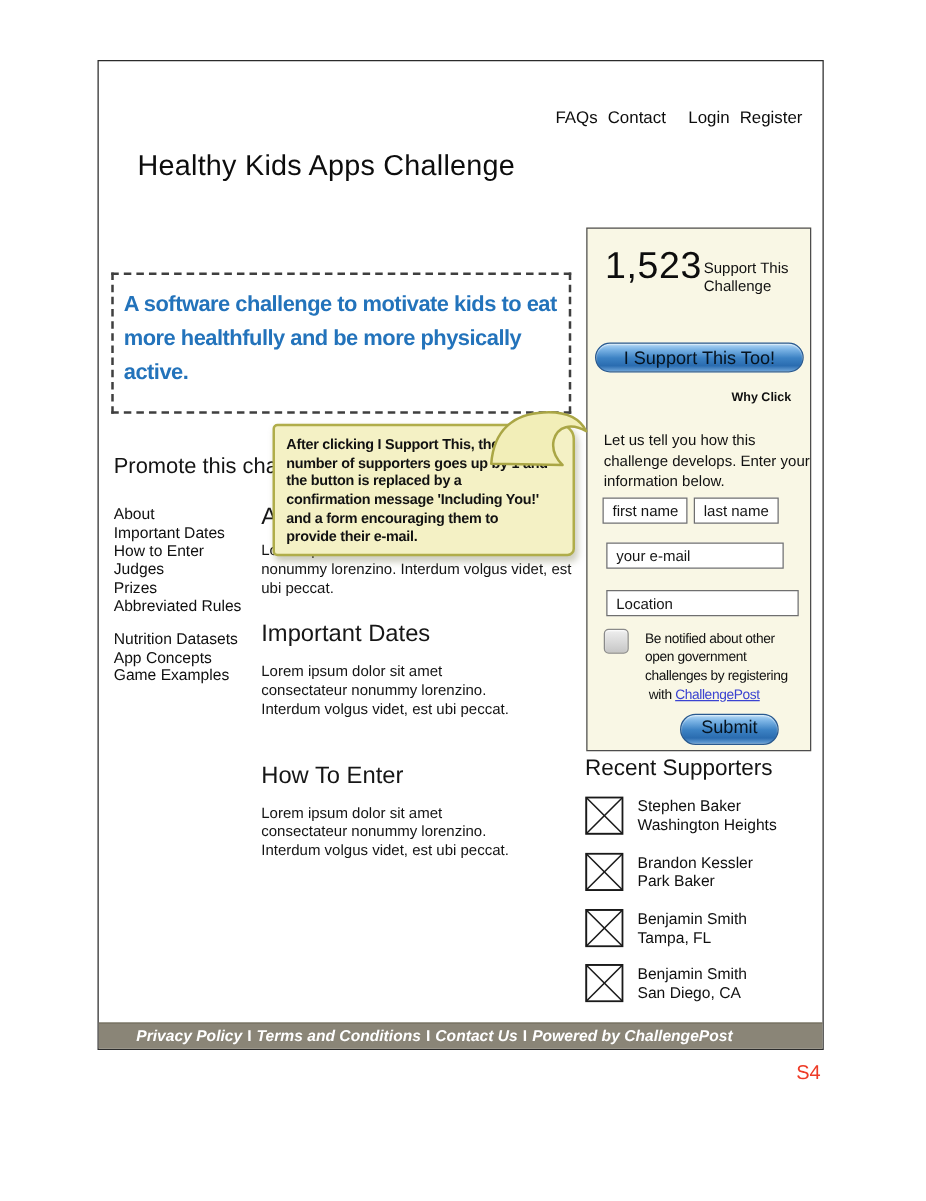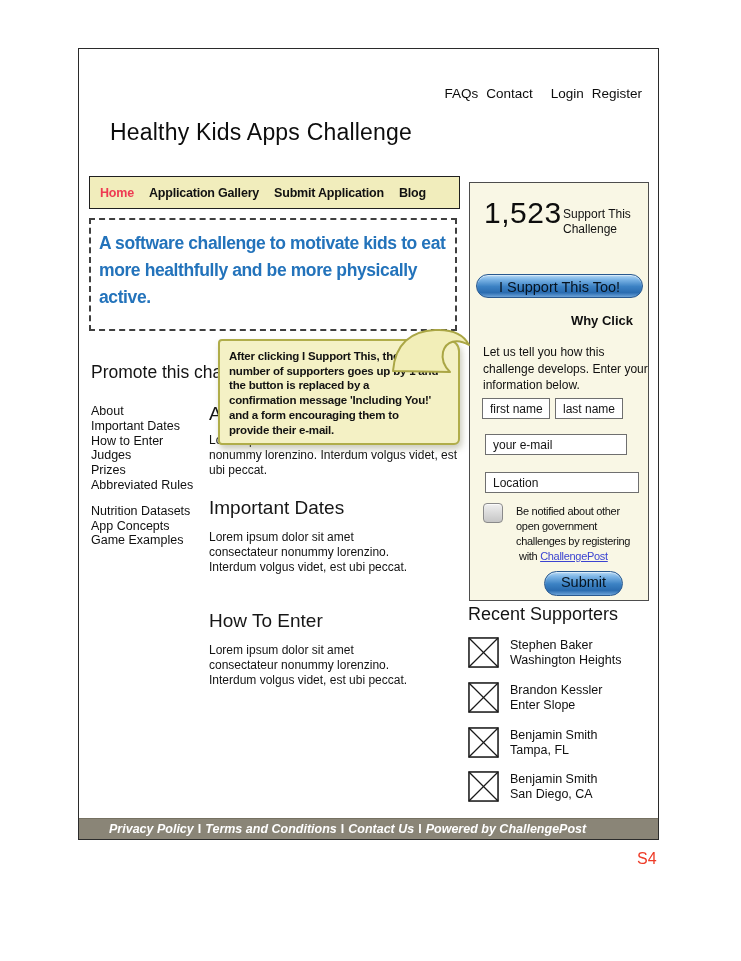--- a/index.html
+++ b/index.html
@@ -64,21 +64,21 @@
   .count{position:absolute;left:14px;top:13px;font-size:30px;color:#0d0d0d;letter-spacing:.5px;}
   .count-label{position:absolute;left:93px;top:24px;font-size:12px;line-height:15px;color:#111;}
   .glossy-btn{
     position:absolute;box-sizing:border-box;border:1.5px solid #29598f;border-radius:14px;
     background:linear-gradient(180deg,#b6d9f5 0%,#7db5e6 20%,#3c82c4 52%,#2a6cb0 80%,#6ca3d8 100%);
     color:#06131f;text-align:center;cursor:pointer;
     box-shadow:inset 0 1px 1px rgba(255,255,255,.55);
     font-family:"Liberation Sans",sans-serif;
   }
   .support-btn{left:6px;top:91px;width:167px;height:24px;font-size:14.5px;line-height:25px;}
-  .why-click{position:absolute;right:15px;top:130px;font-size:13px;font-weight:700;color:#101010;cursor:pointer;}
+  .why-click{position:absolute;right:15px;top:130px;font-size:10px;font-weight:700;color:#101010;cursor:pointer;}
   .intro{position:absolute;left:13px;top:161px;width:165px;font-size:12px;line-height:16.5px;color:#101010;}
   .wf-input{
     position:absolute;box-sizing:border-box;height:21px;background:#fff;border:1px solid #6f6f6f;
     font-family:"Liberation Sans",sans-serif;font-size:12px;color:#111;padding:0 0 0 7px;
   }
   .wf-input::placeholder{color:#141414;opacity:1;}
   .fn-input{left:12px;top:215px;width:68px;}
   .ln-input{left:85px;top:215px;width:68px;}
   .email-input{left:15px;top:251px;width:142px;}
   .loc-input{left:15px;top:289px;width:154px;}
@@ -116,26 +116,20 @@
     <span class="tl-gap-s"></span>
     <span>Contact</span>
     <span class="tl-gap-l"></span>
     <span>Login</span>
     <span class="tl-gap-s"></span>
     <span>Register</span>
   </div>
 
   <div class="site-title">Healthy Kids Apps Challenge</div>
 
-  <div class="navbar">
-    <span class="nav-item active">Home</span>
-    <span class="nav-item">Application Gallery</span>
-    <span class="nav-item">Submit Application</span>
-    <span class="nav-item">Blog</span>
-  </div>
 
   <div class="dashed-box">
     <div class="hero-text">A software challenge to motivate kids to eat more healthfully and be more physically active.</div>
   </div>
 
   <div class="promote-heading">Promote this challenge</div>
 
   <div class="left-links">
     <div class="grp1">
       <div>About</div>
@@ -205,21 +199,21 @@
     </div>
   </div>
   <div class="supporter sup-2">
     <svg class="xbox" viewBox="0 0 32 32">
       <rect x="1" y="1" width="30" height="30" fill="#fff" stroke="#1a1a1a" stroke-width="1.6"></rect>
       <line x1="1" y1="1" x2="31" y2="31" stroke="#1a1a1a" stroke-width="1.3"></line>
       <line x1="31" y1="1" x2="1" y2="31" stroke="#1a1a1a" stroke-width="1.3"></line>
     </svg>
     <div class="sup-text">
       <div>Brandon Kessler</div>
-      <div>Enter Slope</div>
+      <div>Park Baker</div>
     </div>
   </div>
   <div class="supporter sup-3">
     <svg class="xbox" viewBox="0 0 32 32">
       <rect x="1" y="1" width="30" height="30" fill="#fff" stroke="#1a1a1a" stroke-width="1.6"></rect>
       <line x1="1" y1="1" x2="31" y2="31" stroke="#1a1a1a" stroke-width="1.3"></line>
       <line x1="31" y1="1" x2="1" y2="31" stroke="#1a1a1a" stroke-width="1.3"></line>
     </svg>
     <div class="sup-text">
       <div>Benjamin Smith</div>

